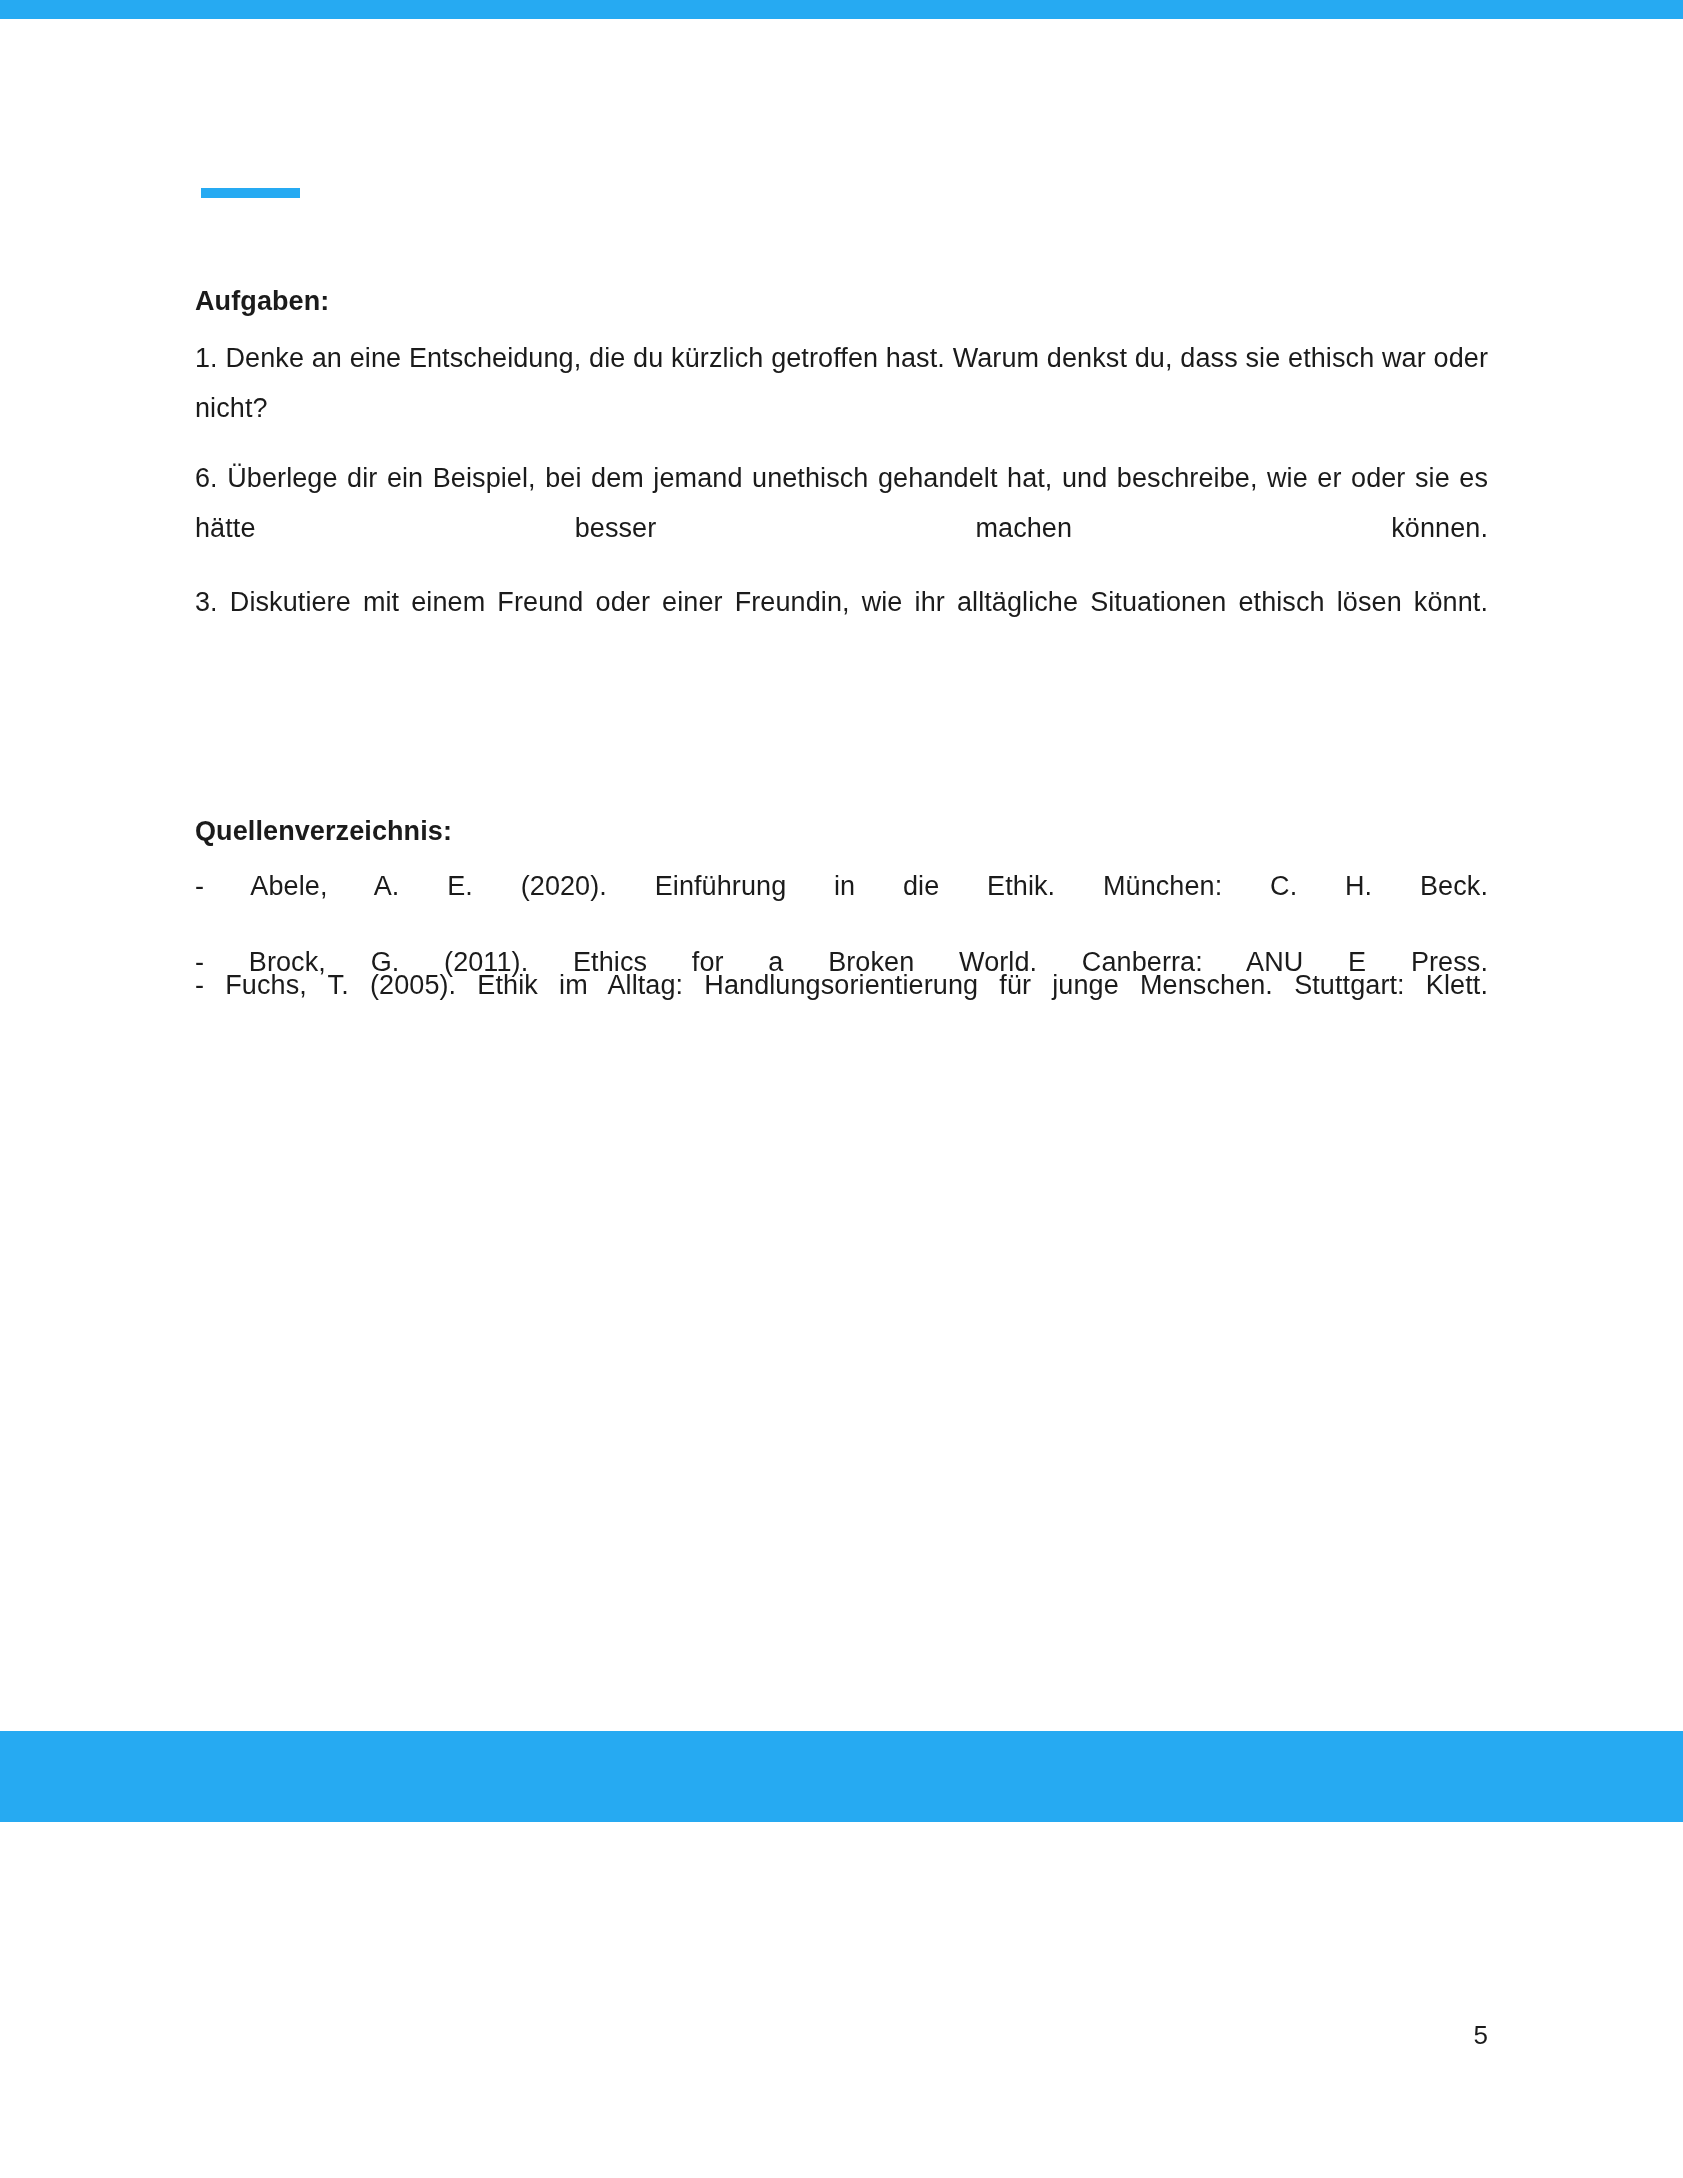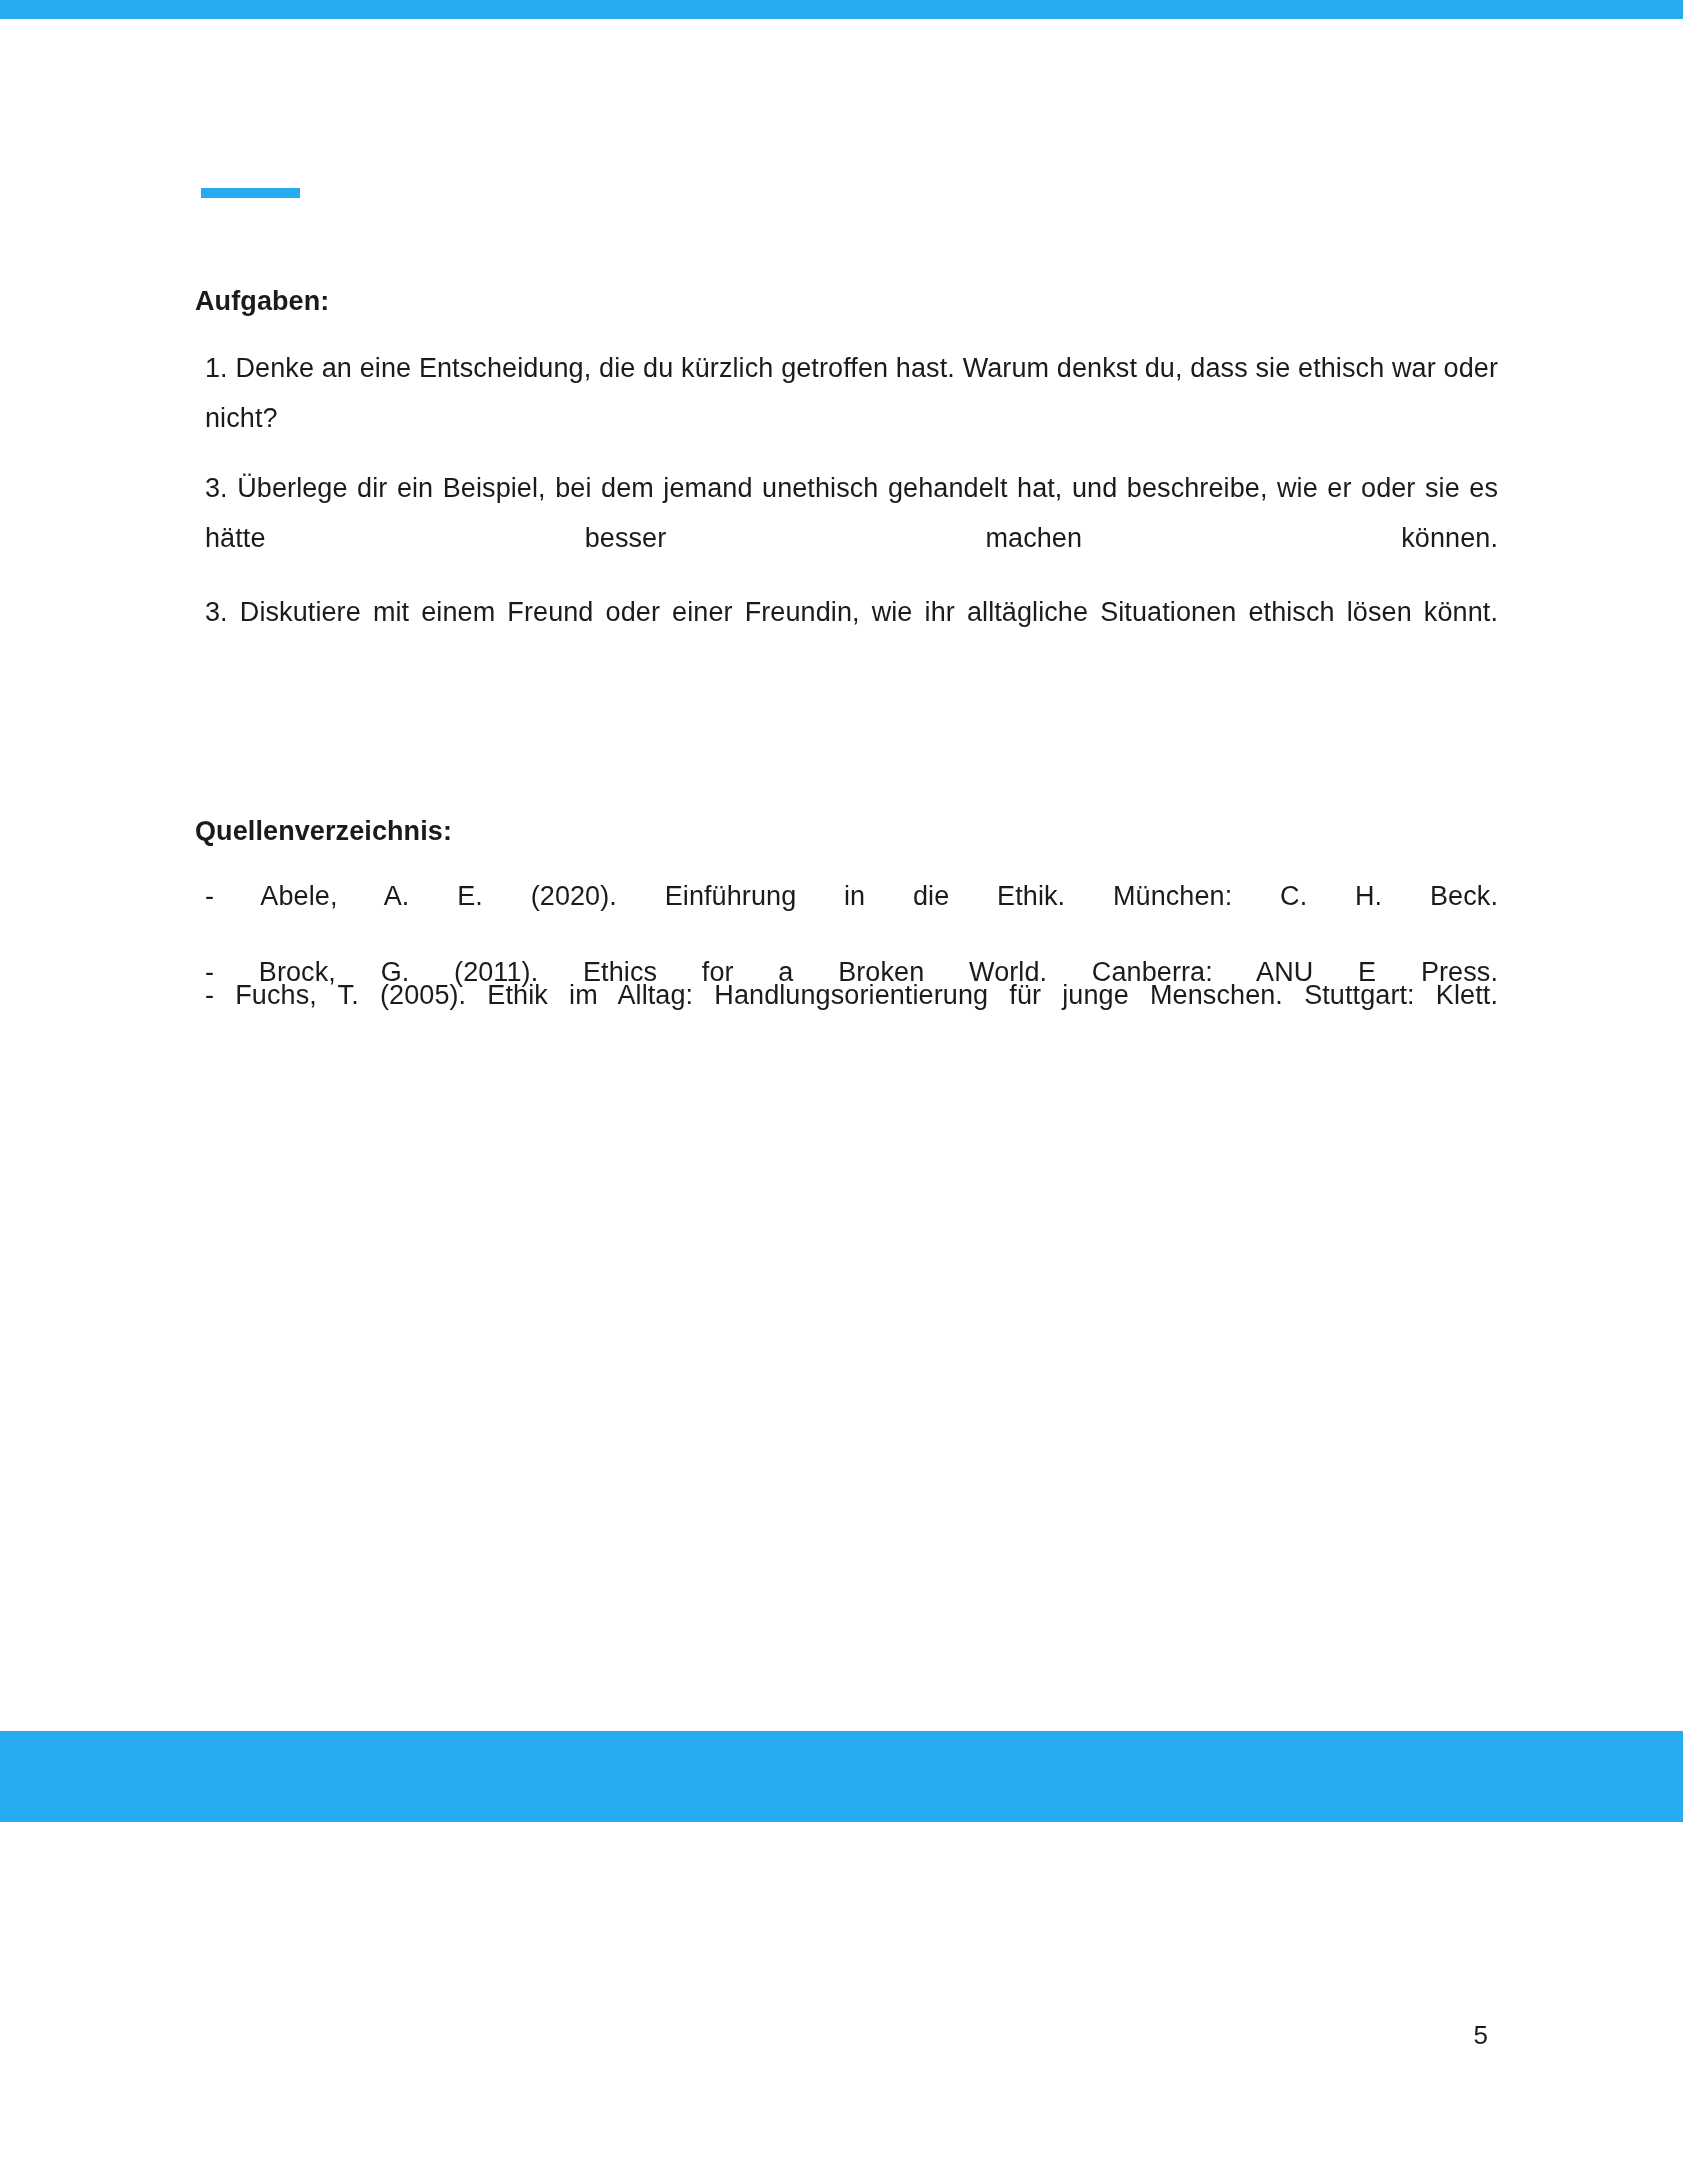--- a/index.html
+++ b/index.html
@@ -68,21 +68,21 @@
   .para {
     position: absolute;
     left: 195px;
     width: 1293px;
     font-size: 27px;
     line-height: 50px;
     color: #1b1b1b;
     letter-spacing: 0.1px;
     text-align: justify;
     text-justify: inter-word;
-    margin: 10px;
+    margin: 0;
   }
 
   
   #heading-aufgaben { top: 257px; }
   #task-1 { top: 333px; }
   #task-2 { top: 453px; }
   #task-3 { top: 577px; }
 
   #heading-quellen { top: 787px; }
   #ref-1 { top: 861px; }
@@ -115,21 +115,21 @@
   <div class="banner-top"></div>
 
   <div class="accent-bar"></div>
 
   <div class="content-area">
 
     <h2 class="section-heading" id="heading-aufgaben">Aufgaben:</h2>
 
     <p class="para" id="task-1">1. Denke an eine Entscheidung, die du kürzlich getroffen hast. Warum denkst du, dass sie ethisch war oder nicht?</p>
 
-    <p class="para" id="task-2">3. Überlege dir ein Beispiel, bei dem jemand unethisch gehandelt hat, und beschreibe, wie er oder sie es hätte besser machen können.</p>
+    <p class="para" id="task-2">6. Überlege dir ein Beispiel, bei dem jemand unethisch gehandelt hat, und beschreibe, wie er oder sie es hätte besser machen können.</p>
 
     <p class="para" id="task-3">3. Diskutiere mit einem Freund oder einer Freundin, wie ihr alltägliche Situationen ethisch lösen könnt.</p>
 
     <h2 class="section-heading" id="heading-quellen">Quellenverzeichnis:</h2>
 
     <p class="para" id="ref-1">- Abele, A. E. (2020). Einführung in die Ethik. München: C. H. Beck.</p>
 
     <p class="para" id="ref-2">- Brock, G. (2011). Ethics for a Broken World. Canberra: ANU E Press.</p>
 
     <p class="para" id="ref-3">- Fuchs, T. (2005). Ethik im Alltag: Handlungsorientierung für junge Menschen. Stuttgart: Klett.</p>

